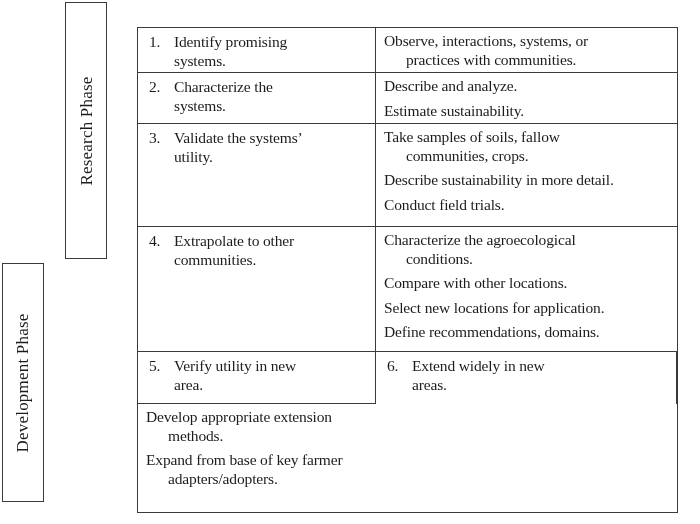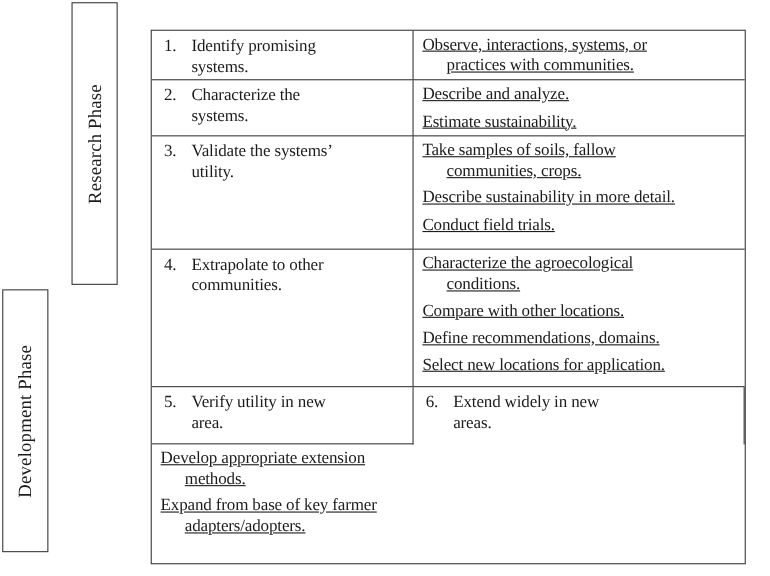--- a/index.html
+++ b/index.html
@@ -47,21 +47,21 @@
   .cell {
     box-sizing: border-box;
     border-bottom: 1.5px solid #3a3a3a;
     overflow: hidden;
     font-size: 15.5px;
     line-height: 18.5px;
     letter-spacing: -0.15px;
   }
   .table > .cell:nth-last-child(-n+2) { border-bottom: none; }
   .cl { border-right: 1.5px solid #3a3a3a; padding: 5px 4px 0 11px; }
-  .cr { padding: 4px 2px 6px 8px; text-decoration: underline; }
+  .cr { padding: 4px 2px 6px 8px; }
 
   .step { display: flex; }
   .num { flex: 0 0 25px; width: 25px; }
   .step-text { white-space: pre; }
 
   .para {
     margin: 0 0 6px 0;
     padding-left: 22px;
     text-indent: -22px;
     white-space: pre;
@@ -125,22 +125,22 @@
       <div class="step">
         <span class="num">4.</span>
         <span class="step-text">Extrapolate to other
 communities.</span>
       </div>
     </div>
     <div class="cell cr">
       <p class="para">Characterize the agroecological
 conditions.</p>
       <p class="para">Compare with other locations.</p>
+      <p class="para">Select new locations for application.</p>
       <p class="para">Define recommendations, domains.</p>
-      <p class="para">Select new locations for application.</p>
     </div>
 
     <div class="cell cl">
       <div class="step">
         <span class="num">5.</span>
         <span class="step-text">Verify utility in new
 area.</span>
       </div>
     </div>
 

